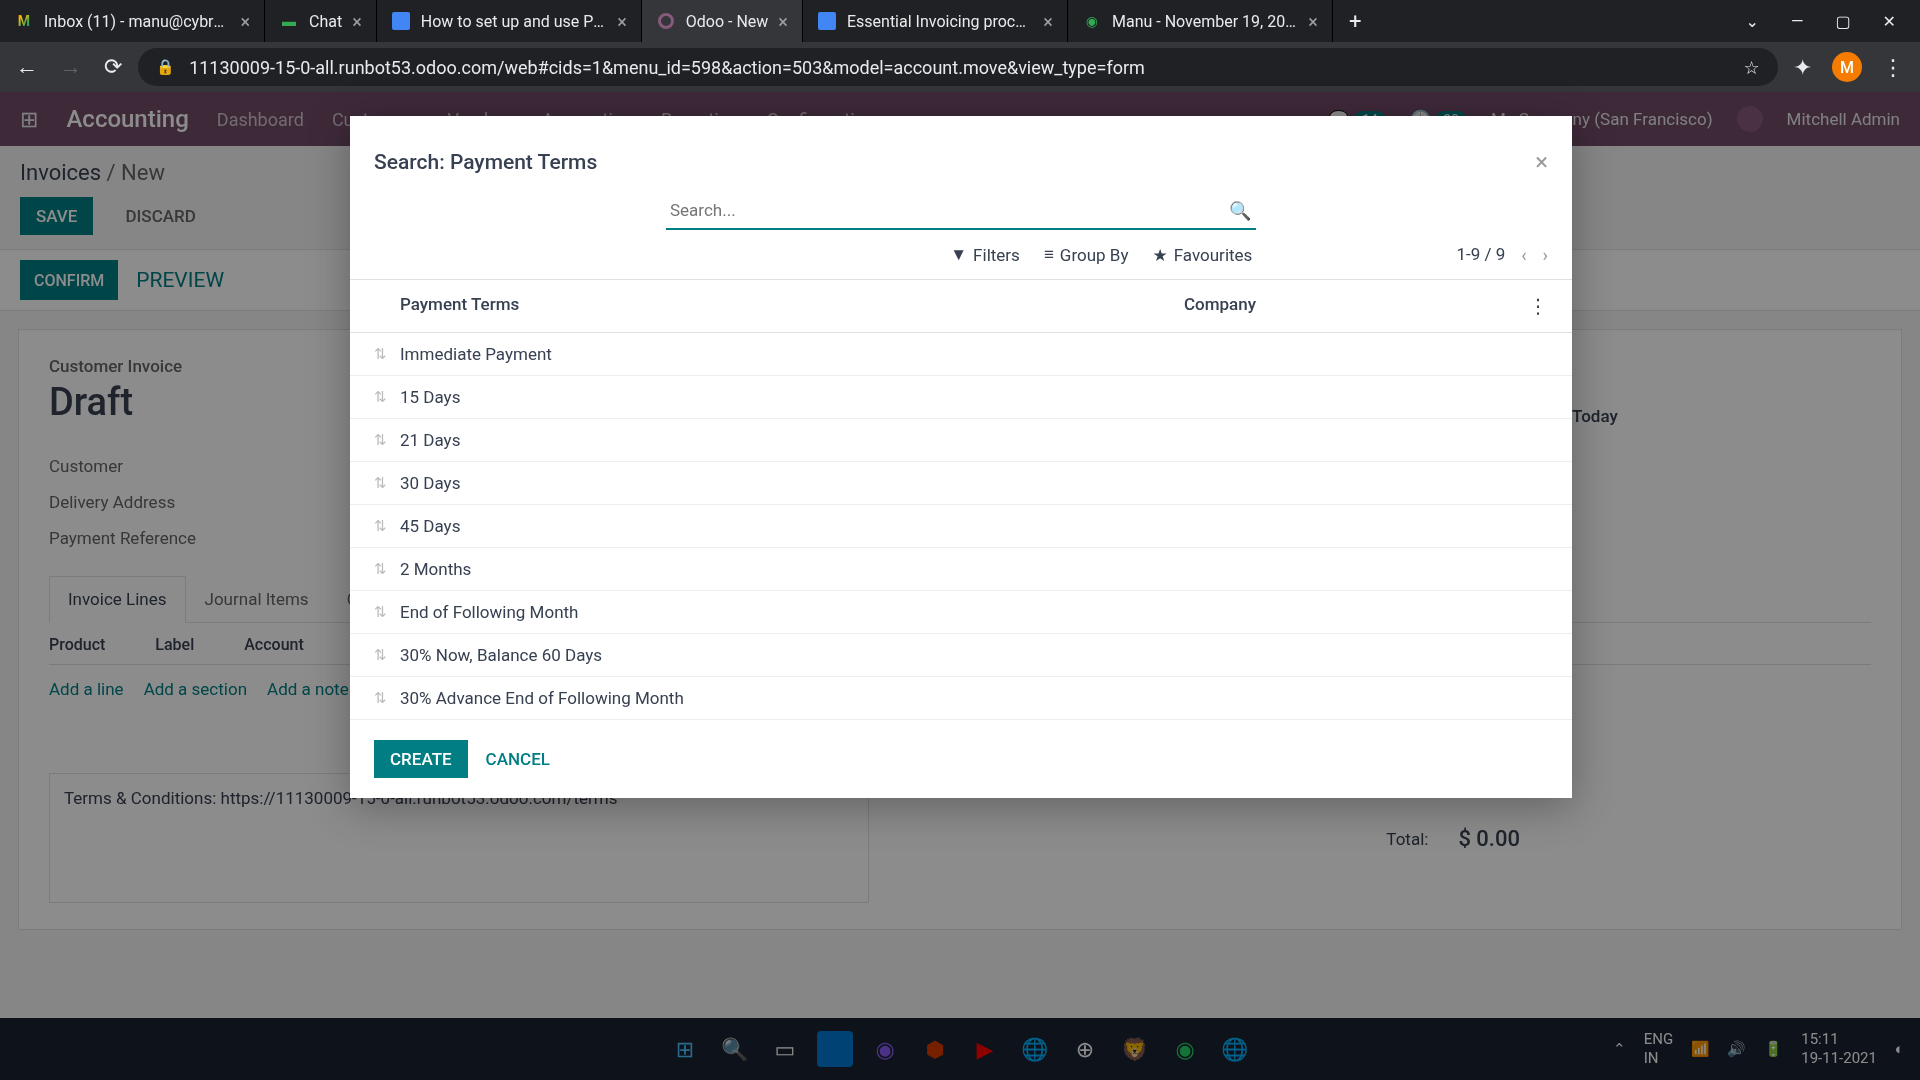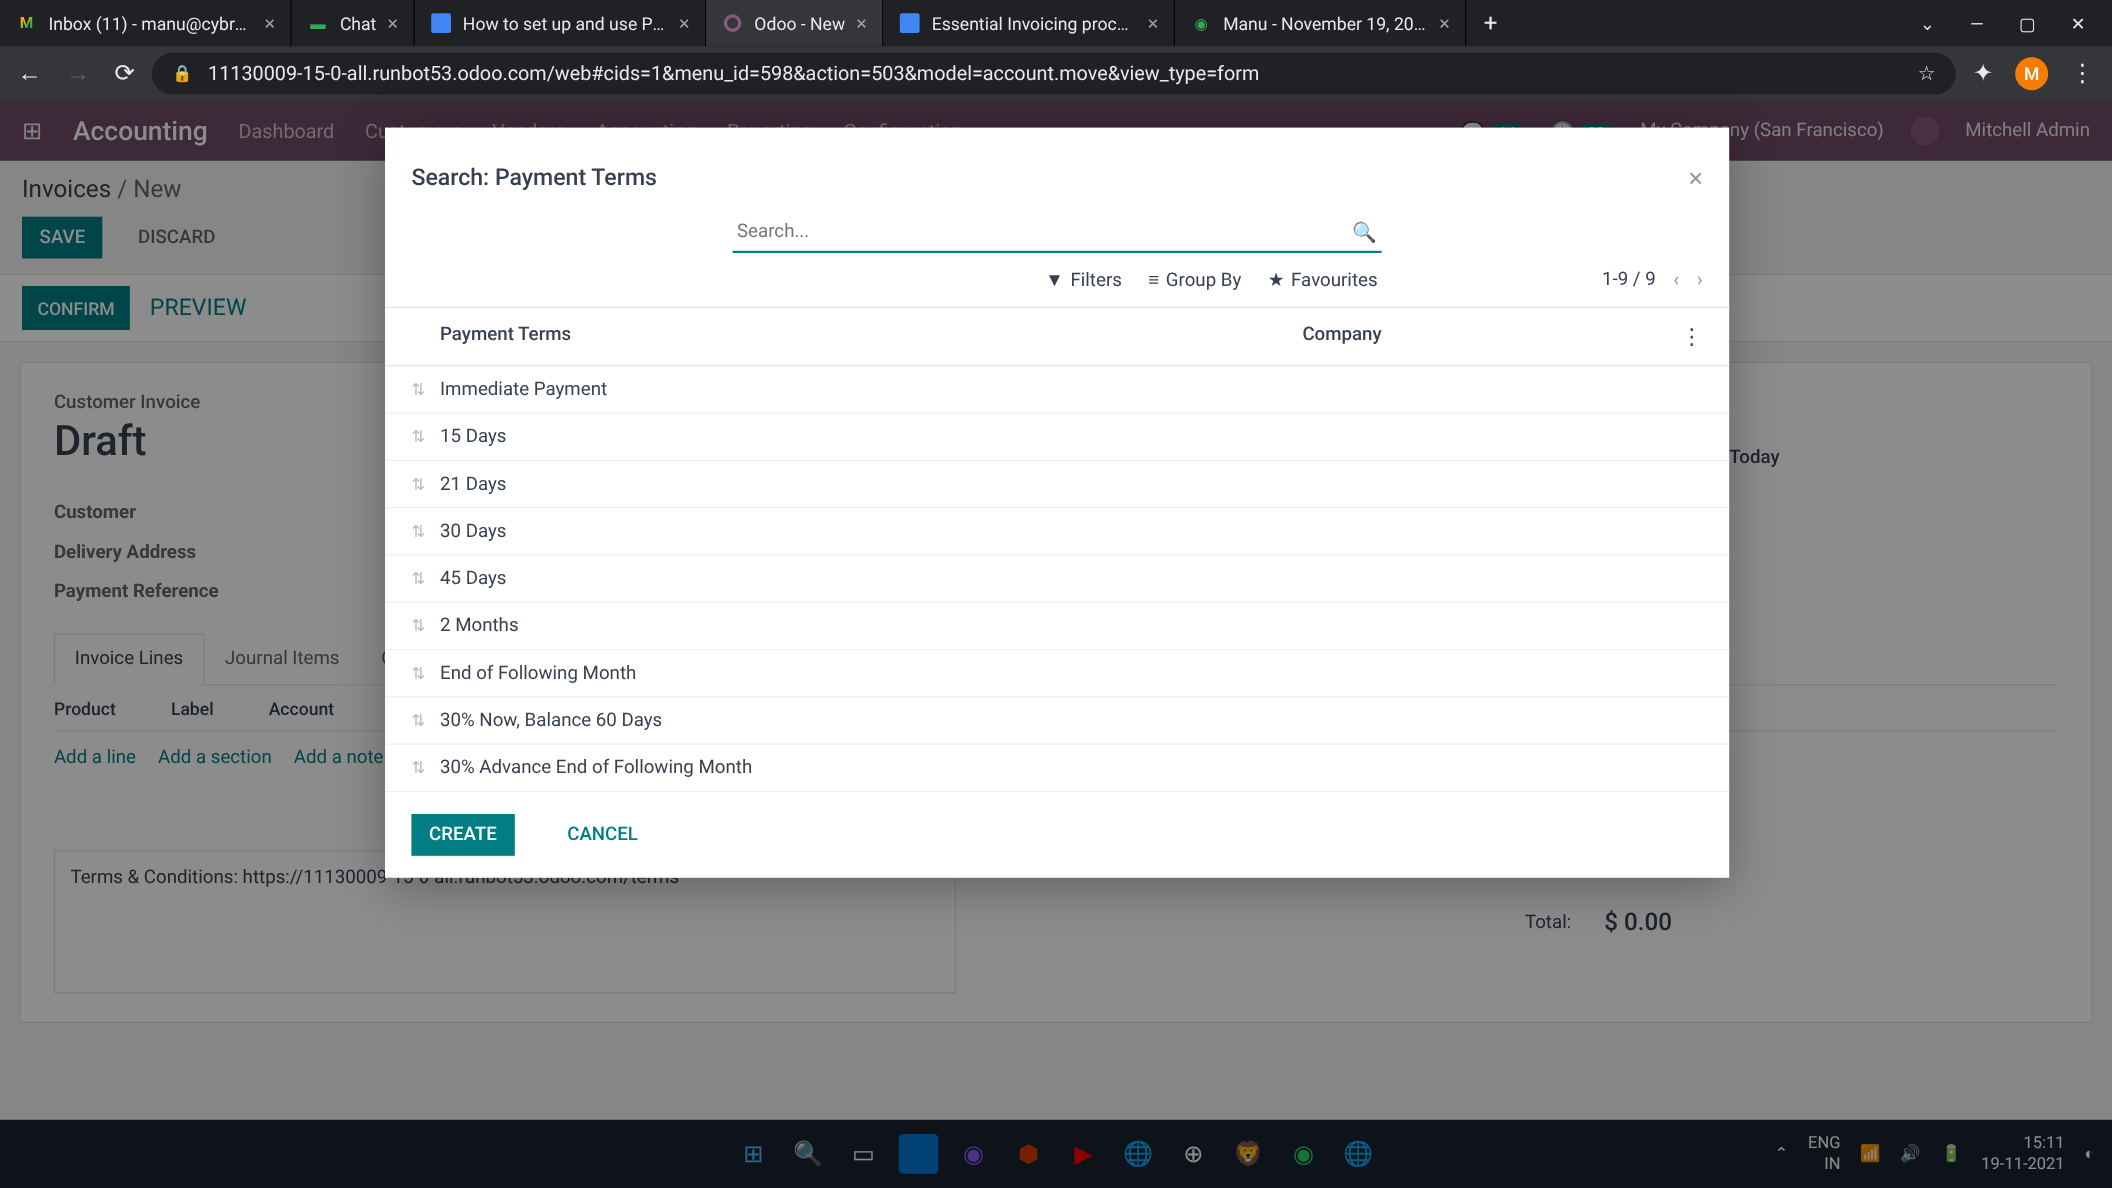--- a/index.html
+++ b/index.html
@@ -31,21 +31,21 @@
 .action-bar{padding:6px 20px 14px;display:flex;gap:16px}
 .btn-primary{background:#017e84;color:#fff;border:none;padding:9px 16px;font-size:17px;font-weight:500;cursor:pointer}
 .btn-secondary{background:transparent;border:none;color:#666;padding:9px 16px;font-size:17px;font-weight:500;cursor:pointer}
 .status-bar{background:#fff;border-top:1px solid #dee2e6;border-bottom:1px solid #dee2e6;padding:10px 20px;display:flex;gap:18px}
 .status-btn{background:#017e84;color:#fff;border:none;padding:8px 14px;font-size:16px;font-weight:500}
 .status-link{color:#017e84;font-size:21px;font-weight:400;padding:8px 0}
 .form-sheet{background:#fff;margin:18px;border:1px solid #dee2e6;padding:26px 30px}
 .form-title-label{font-size:17px;color:#666;font-weight:500}
 .draft-title{font-size:38px;font-weight:500;color:#374151;margin:4px 0 24px}
 .form-row{display:flex;padding:8px 0}
-.form-label{width:200px;font-size:17px;color:#666;font-weight:700}
+.form-label{width:200px;font-size:17px;color:#666;font-weight:400}
 .tabs{display:flex;border-bottom:1px solid #dee2e6;margin-top:20px}
 .tab-item{padding:12px 18px;font-size:17px;color:#666;border:1px solid transparent}
 .tab-item.active{border:1px solid #dee2e6;border-bottom-color:#fff;margin-bottom:-1px;color:#374151}
 .table-head{display:flex;padding:12px 0 10px;gap:50px;font-weight:500;font-size:16px;color:#374151;border-bottom:1px solid #e0e0e0}
 .add-links{display:flex;gap:20px;padding:14px 0;font-size:17px}
 .add-link{color:#017e84}
 .terms-box{border:1px solid #dee2e6;padding:14px;margin-top:60px;width:820px;height:130px;font-size:17px;color:#374151;resize:vertical}
 .total-row{display:flex;justify-content:flex-end;gap:30px;margin-top:-130px;margin-right:60px;align-items:center;position:absolute;right:340px;top:810px}
 .total-label{font-size:17px;color:#374151}
 .total-amount{font-size:22px;font-weight:500;color:#374151}
@@ -64,26 +64,26 @@
 .modal-toolbar{padding:0 24px 14px;display:flex;justify-content:flex-end;gap:24px;align-items:center;font-size:17px;color:#374151}
 .tb-item{display:flex;align-items:center;gap:6px}
 .tb-pager{display:flex;gap:16px;margin-left:180px}
 .pager-arrow{font-size:18px;color:#999;cursor:pointer}
 .modal-table-head{display:flex;padding:14px 24px;border-top:1px solid #e0e0e0;border-bottom:1px solid #e0e0e0;font-weight:500;font-size:17px;color:#374151}
 .col-terms{width:810px;padding-left:26px}
 .col-company{flex:1}
 .col-menu{width:30px;text-align:right;font-size:20px}
 .modal-row{display:flex;align-items:center;padding:11px 24px;border-bottom:1px solid #eee;font-size:17px;color:#374151}
 .drag-handle{color:#bbb;font-size:15px;width:26px}
-.modal-footer{padding:20px 24px;display:flex;gap:32px}
+.modal-footer{padding:20px 24px;display:flex;gap:2px}
 .taskbar{position:absolute;bottom:0;left:0;right:0;height:62px;background:#1a2332;display:flex;align-items:center;padding:0 16px}
 .taskbar-center{position:absolute;left:50%;transform:translateX(-50%);display:flex;gap:14px;align-items:center}
 .tb-icon{width:36px;height:36px;border-radius:4px;display:flex;align-items:center;justify-content:center;font-size:22px}
 .taskbar-right{margin-left:auto;display:flex;align-items:center;gap:18px;color:#fff;font-size:15px}
-.time-block{text-align:right;line-height:1.3}
+.time-block{line-height:1.3}
 .gm-icon{background:linear-gradient(135deg,#ea4335 0%,#fbbc04 33%,#34a853 66%,#4285f4 100%);-webkit-background-clip:text;color:transparent;font-weight:bold}
 .docs-icon{width:18px;height:18px;background:#4285f4;border-radius:2px;display:inline-block}
 .odoo-icon{width:16px;height:16px;border:3px solid #875A7B;border-radius:50%;display:inline-block}
 </style>
 </head>
 <body>
 
 <div class="titlebar">
   <div class="tab">
     <span class="tab-icon gm-icon">M</span>

